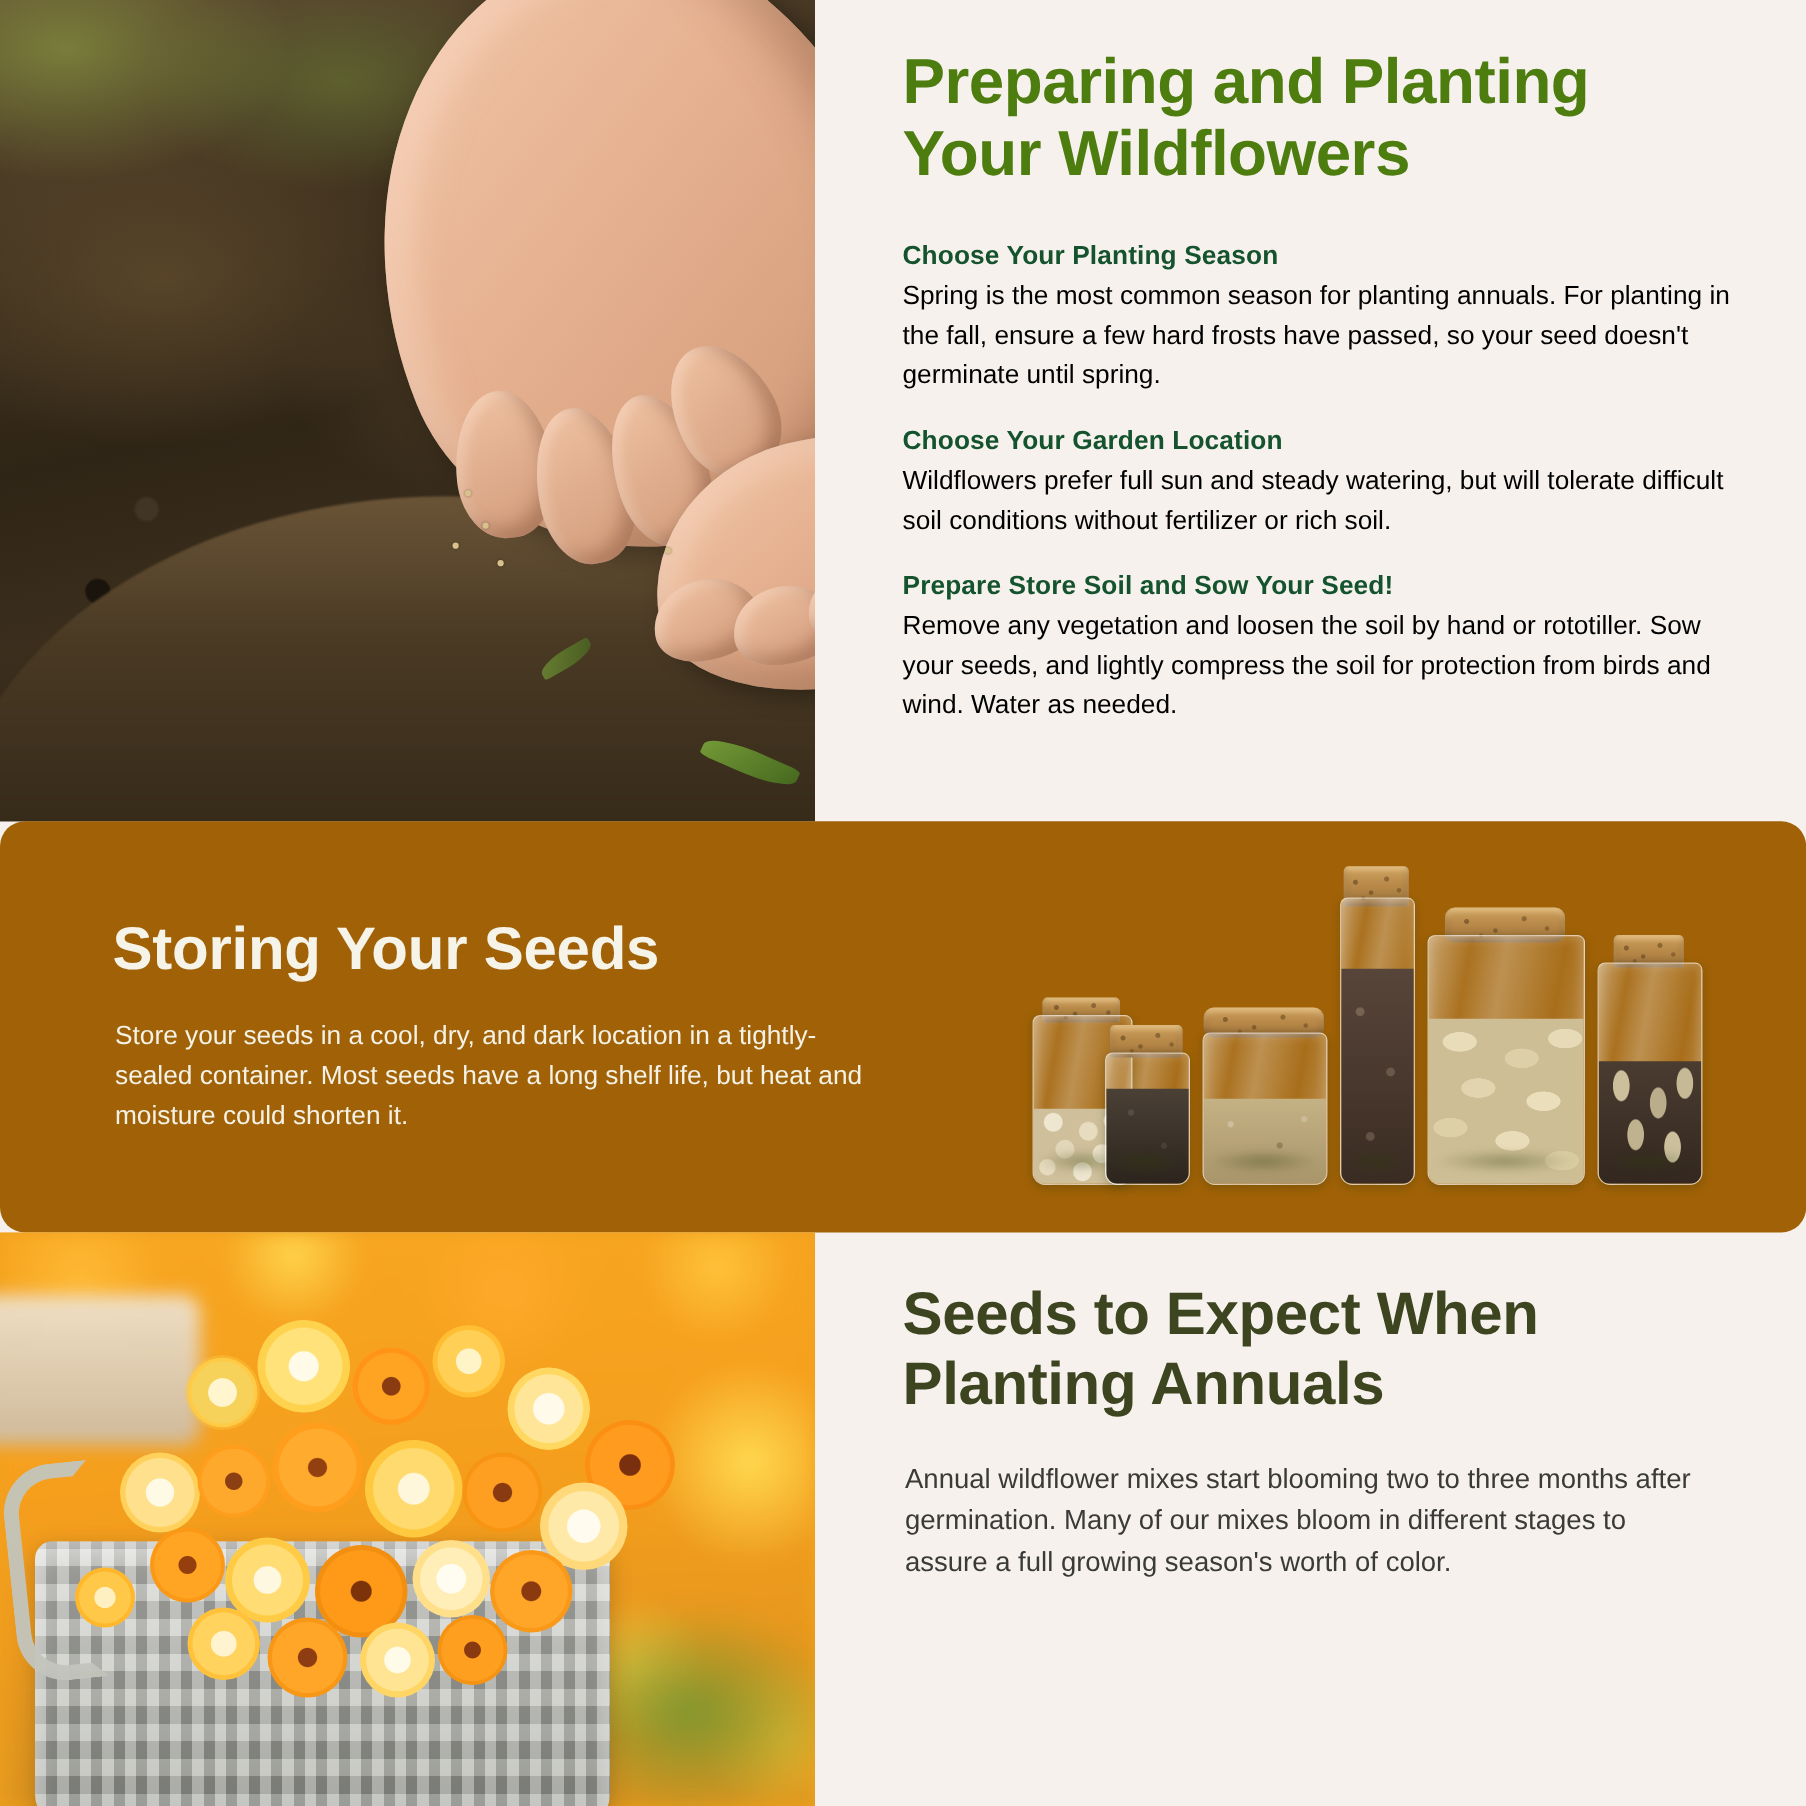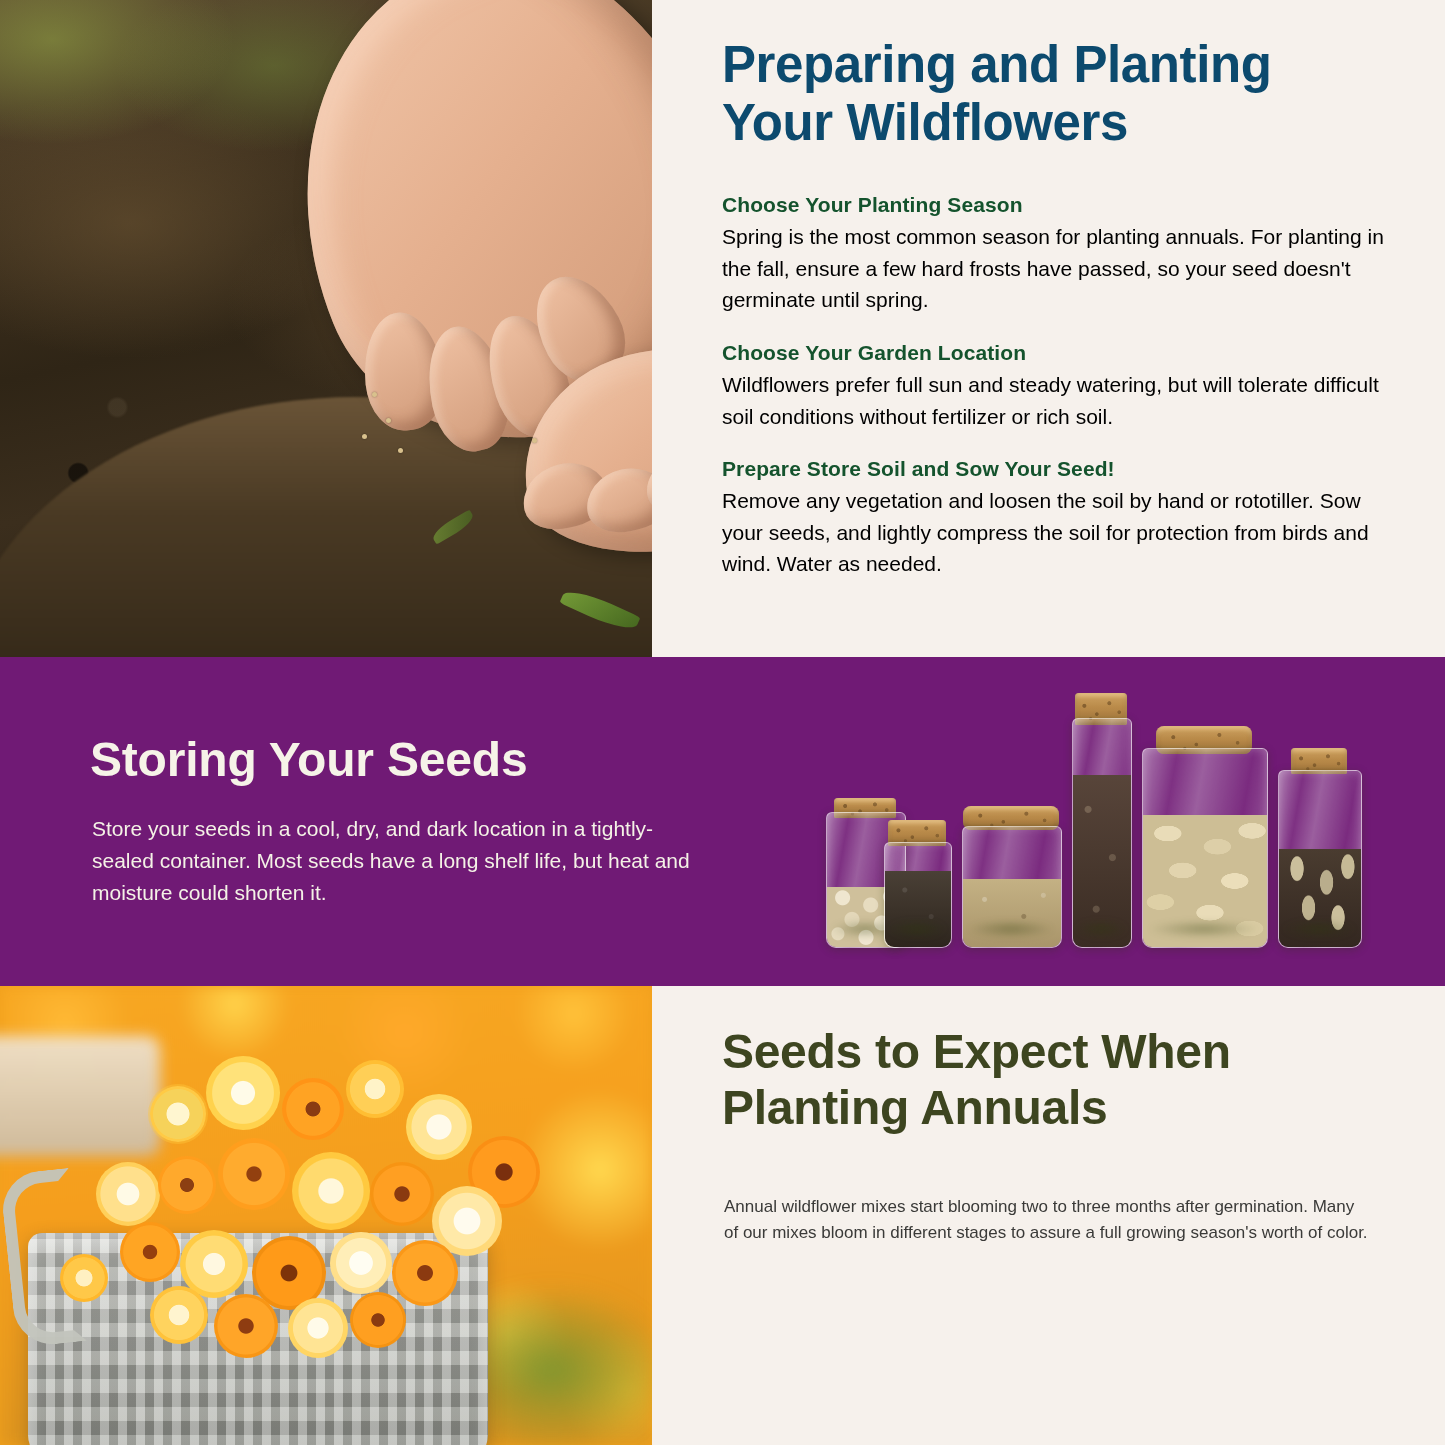--- a/index.html
+++ b/index.html
@@ -106,21 +106,21 @@
   
   .sec1-text {
     position: absolute;
     left: 652px; top: 0;
     width: 793px; height: 657px;
   }
   .h1 {
     position: absolute;
     left: 70px; top: 36px;
     width: 670px;
-    color: #0c4a6e;
+    color: #4d7c0f;
     font-size: 51px;
     font-weight: 700;
     line-height: 1.13;
     letter-spacing: -0.4px;
   }
   .blocks {
     position: absolute;
     left: 70px; top: 192px;
     width: 668px;
   }
@@ -139,22 +139,23 @@
     font-weight: 400;
     line-height: 1.50;
     margin: 0;
   }
 
   
   .band {
     position: absolute;
     left: 0; top: 657px;
     width: 1445px; height: 329px;
-    background: #701a75;
+    background: #a16207;
     overflow: hidden;
+    border-radius: 20px;
   }
   .band-h {
     position: absolute;
     left: 90px; top: 75px;
     color: #f6f3e8;
     font-size: 48px;
     font-weight: 700;
     letter-spacing: -0.2px;
   }
   .band-p {
@@ -334,24 +335,24 @@
     left: 70px; top: 38px;
     width: 660px;
     color: #3d4520;
     font-size: 48px;
     font-weight: 700;
     line-height: 1.17;
     letter-spacing: -0.3px;
   }
   .p2 {
     position: absolute;
-    left: 72px; top: 208px;
+    left: 72px; top: 180px;
     width: 645px;
     color: #3a3a38;
-    font-size: 17px;
+    font-size: 22px;
     line-height: 1.52;
   }
 </style>
 </head>
 <body>
 
 <div class="page">
 
   <div class="sec1-photo">
     <div class="soil-bg"></div>

